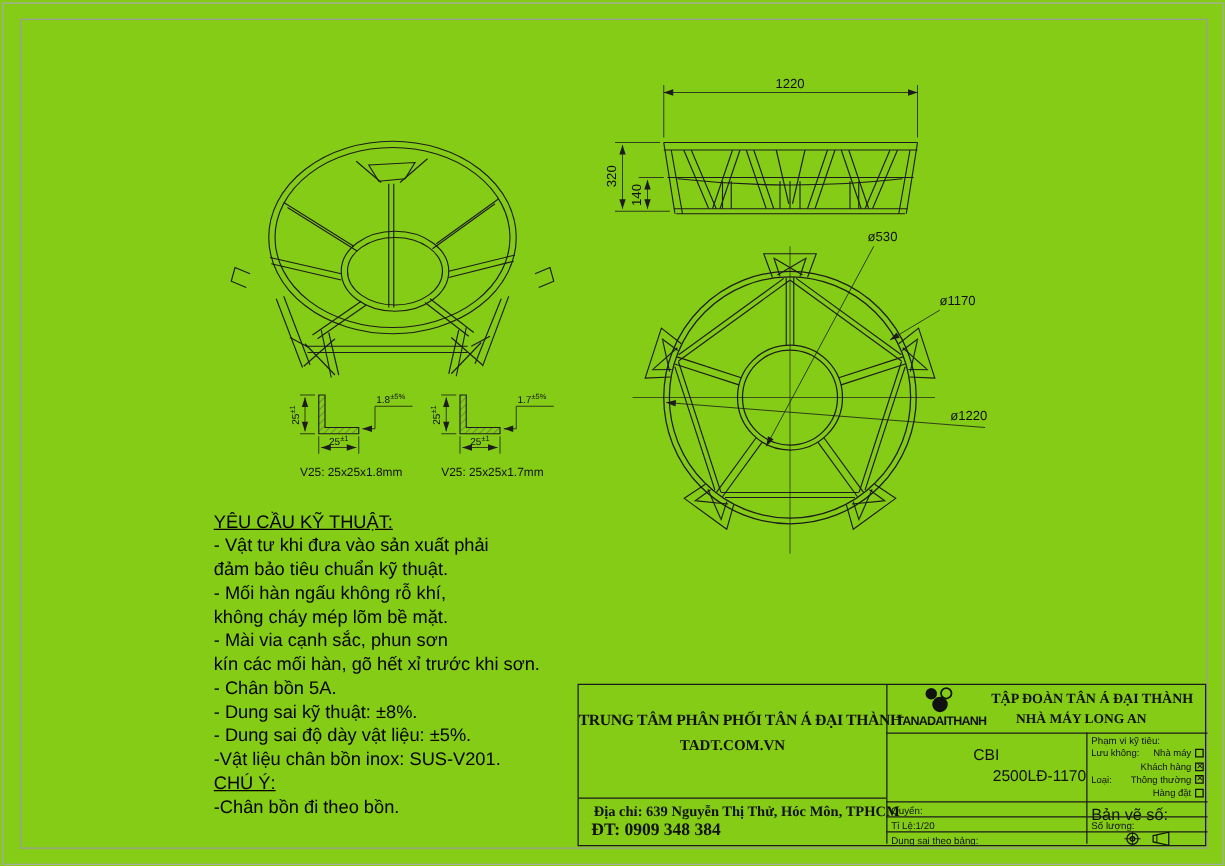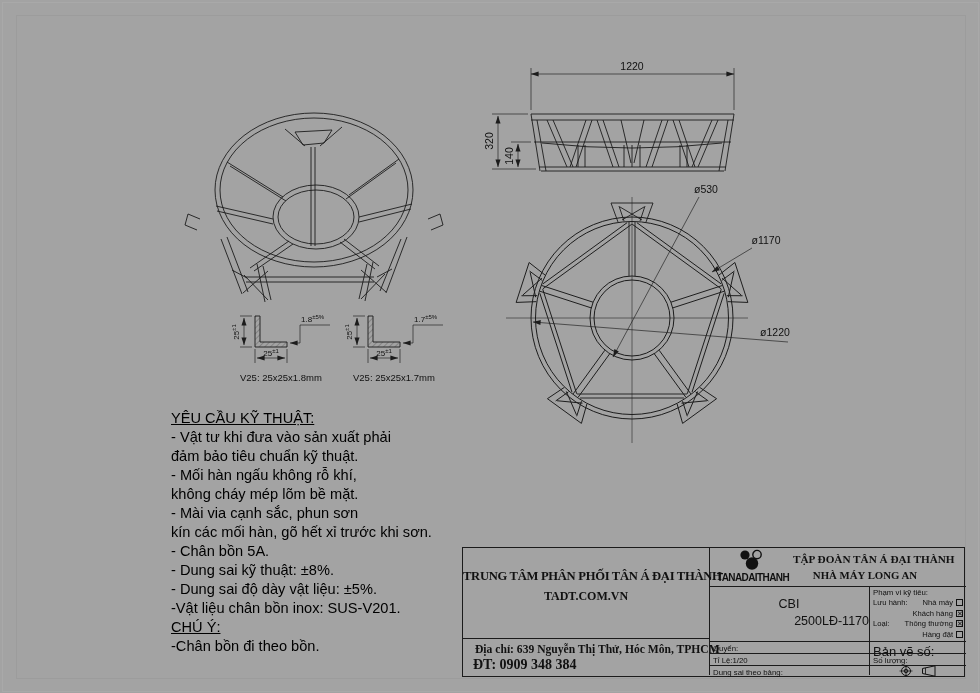--- a/index.html
+++ b/index.html
@@ -1,16 +1,16 @@
 <!DOCTYPE html>
 <html><head>
 <meta charset="utf-8">
 <style>
   html,body{margin:0;padding:0;background:#fff;}
-  .sheet{position:relative;width:980px;height:693px;background:#a3a3a3;overflow:hidden;
+  .sheet{position:relative;width:980px;height:693px;background:#84cc16;overflow:hidden;
          font-family:"Liberation Sans",sans-serif;color:#000;}
   .border-outer{position:absolute;left:2px;top:2px;width:975px;height:688px;border:1px solid #a9a9a9;}
   .border-inner{position:absolute;left:16px;top:15px;width:948px;height:662px;border:1px solid #9c9c9c;}
   svg.art{position:absolute;left:0;top:0;}
   svg.art text{font-family:"Liberation Sans",sans-serif;fill:#111;}
   .dim{font-size:10.5px;}
   .pdim{font-size:8px;}
   .sup{font-size:6px;}
   .plabel{font-size:9.5px;}
 
@@ -254,21 +254,21 @@
 
     <div class="abs serifb ctr" style="left:330px;width:144px;top:5px;font-size:11.2px;">TẬP ĐOÀN TÂN Á ĐẠI THÀNH</div>
     <div class="abs serifb ctr" style="left:330px;width:144px;top:21px;font-size:10.8px;">NHÀ MÁY LONG AN</div>
 
     <div class="abs ctr" style="left:246px;width:160px;top:49px;font-size:12.5px;">CBI</div>
     <div class="abs ctr" style="left:246px;width:160px;top:66px;font-size:12.5px;text-align:right;">2500LĐ-1170</div>
 
     <div class="abs" style="left:407px;top:39px;width:96px;height:54px;">
       <div style="font-size:7.8px;padding:1px 0 0 3px;">Phạm vi kỹ tiêu:</div>
       <div class="scope-row">
-        <span class="pfx">Lưu hành:</span>
+        <span class="pfx">Lưu không:</span>
         <span class="lbl">Nhà máy</span>
         <span class="cb"></span>
       </div>
       <div class="scope-row">
         <span class="pfx"></span>
         <span class="lbl">Khách hàng</span>
         <span class="cb checked"></span>
       </div>
       <div class="scope-row">
         <span class="pfx">Loại:</span>

